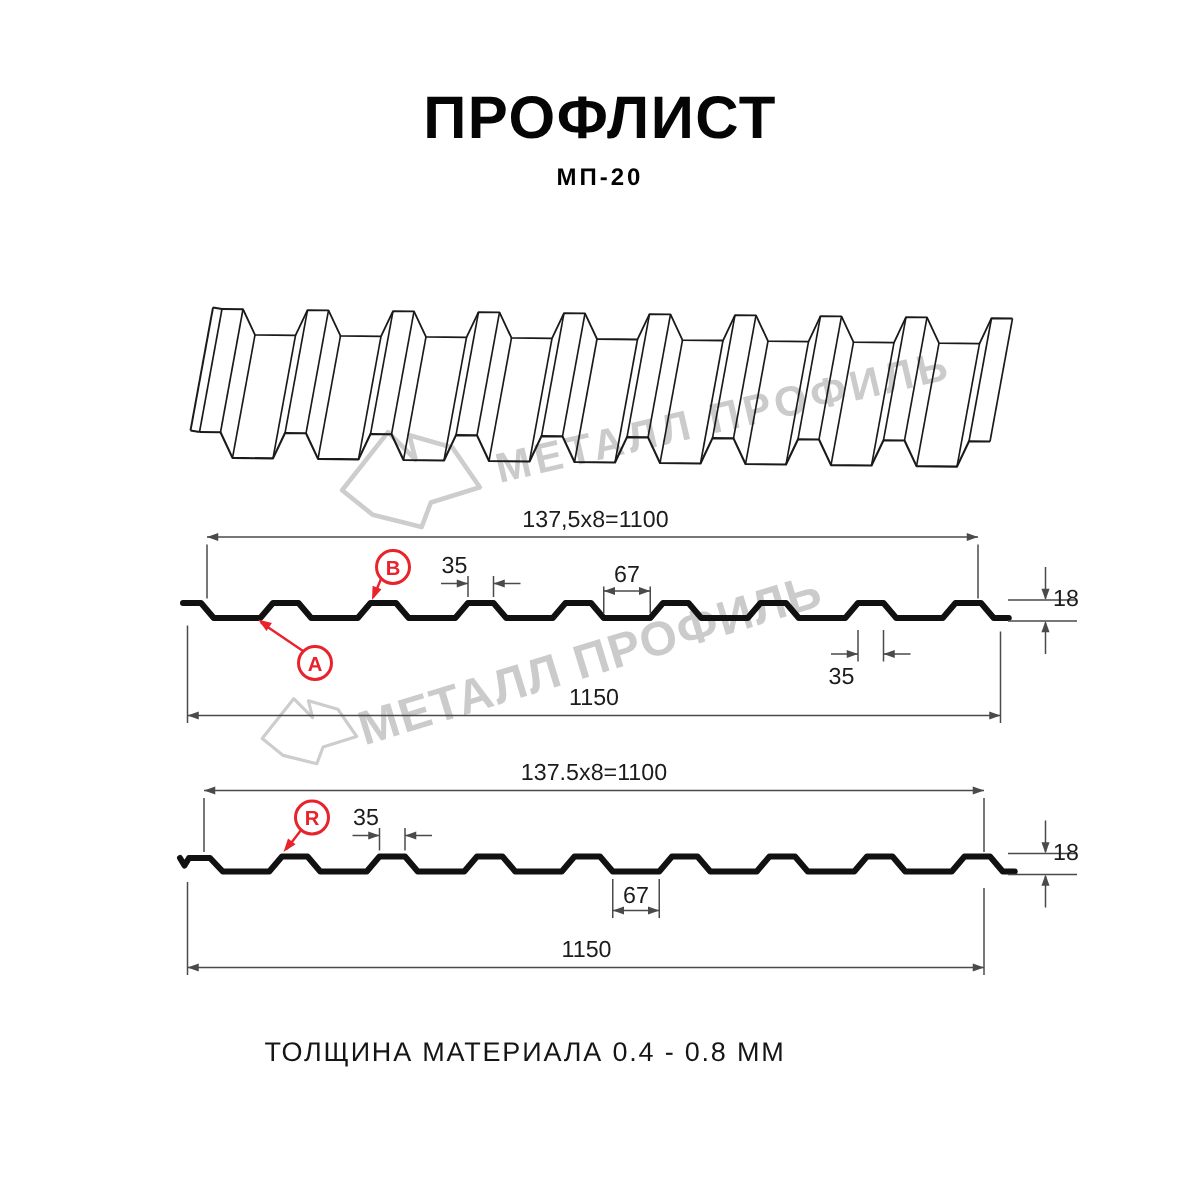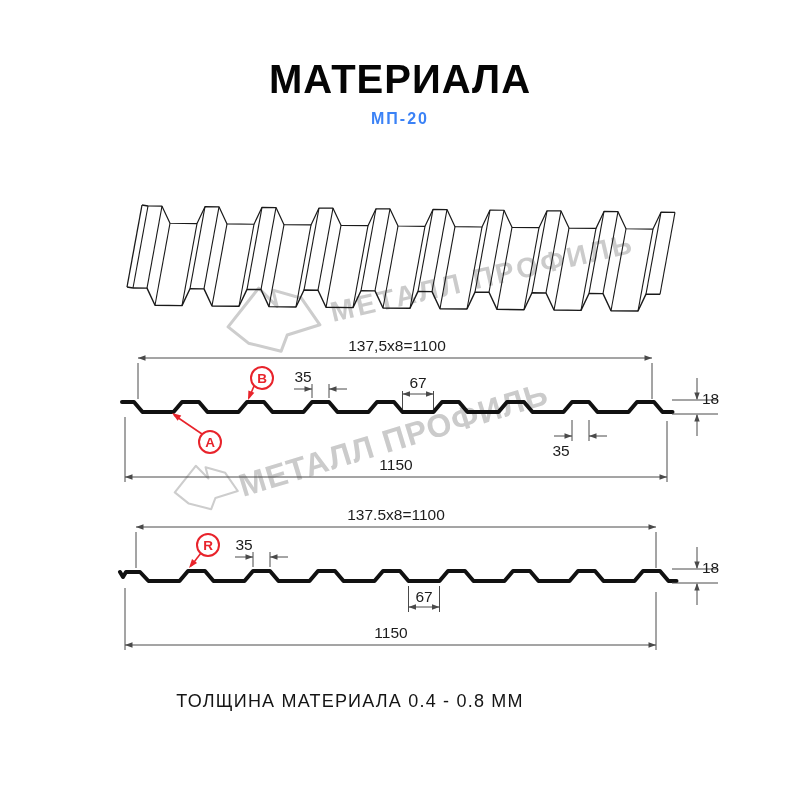--- a/index.html
+++ b/index.html
@@ -1,20 +1,20 @@
 <!DOCTYPE html>
 <html><head>
 <meta charset="utf-8">
 <style>
   html,body{margin:0;padding:0;background:#fff;}
   .page{position:relative;width:800px;height:800px;background:#ffffff;overflow:hidden;
         font-family:"Liberation Sans",sans-serif;}
   .header{position:absolute;top:58px;left:0;width:800px;text-align:center;z-index:5;}
   .title{font-size:40px;font-weight:800;letter-spacing:1px;color:#050505;line-height:1.05;}
-  .subtitle{margin-top:10px;font-size:16px;font-weight:700;letter-spacing:2px;color:#3b82f6;}
+  .subtitle{margin-top:10px;font-size:16px;font-weight:700;letter-spacing:2px;color:#000000;}
   .footer{position:absolute;top:691px;left:0;width:700px;text-align:center;z-index:5;
           font-size:18px;font-weight:500;letter-spacing:1.2px;color:#151515;}
   svg.layer{position:absolute;left:0;top:0;width:800px;height:800px;}
   #base-layer{z-index:1;}
   #wm-layer{z-index:2;}
   #line-layer{z-index:3;}
   .dim{font-family:"Liberation Sans",sans-serif;font-size:15.5px;fill:#1c1c1c;text-anchor:middle;}
   .dim-start{text-anchor:start;}
   .lbl{font-family:"Liberation Sans",sans-serif;font-size:13.5px;font-weight:700;
        fill:#e8232b;text-anchor:middle;}
@@ -22,21 +22,21 @@
   .wm1{font-size:28px;letter-spacing:3px;}
   .wm2{font-size:32px;letter-spacing:1px;}
   .wmlogo{fill:none;stroke:#cdcdcd;stroke-width:3;stroke-linejoin:round;}
 </style>
 </head>
 <body>
 
 <div class="page">
 
   <div class="header">
-    <div class="title">МАТЕРИАЛА</div>
+    <div class="title">ПРОФЛИСТ</div>
     <div class="subtitle">МП-20</div>
   </div>
 
   <svg class="layer" id="base-layer" viewBox="0 0 800 800">
     <g id="g3db">
         <path d="M133 288 L147 288.168 L155 305.264 L182 305.588 L190 288.684 L204 288.852 L212 305.948 L239 306.272 L247 289.368 L261 289.536 L269 306.632 L296 306.956 L304 290.052 L318 290.22 L326 307.316 L353 307.64 L361 290.736 L375 290.904 L383 308 L410 308.324 L418 291.42 L432 291.588 L440 308.684 L467 309.008 L475 292.104 L489 292.272 L497 309.368 L524 309.692 L532 292.788 L546 292.956 L554 310.052 L581 310.376 L589 293.472 L603 293.64 L611 310.736 L638 311.06 L646 294.156 L660 294.324 L675 212.324 L675 212.324 L661 212.156 L653 229.06 L626 228.736 L618 211.64 L604 211.47199999999998 L596 228.37599999999998 L569 228.05200000000002 L561 210.95600000000002 L547 210.788 L539 227.692 L512 227.368 L504 210.272 L490 210.10399999999998 L482 227.00799999999998 L455 226.68400000000003 L447 209.58800000000002 L433 209.42000000000002 L425 226.324 L398 226 L390 208.904 L376 208.736 L368 225.64 L341 225.31599999999997 L333 208.22000000000003 L319 208.05200000000002 L311 224.95600000000002 L284 224.632 L276 207.536 L262 207.368 L254 224.272 L227 223.94799999999998 L219 206.85199999999998 L205 206.68400000000003 L197 223.58800000000002 L170 223.264 L162 206.168 L148 206 Z" fill="#ffffff" stroke="none"></path>
       </g>
   </svg>
 
   <svg class="layer" id="wm-layer" viewBox="0 0 800 800">

